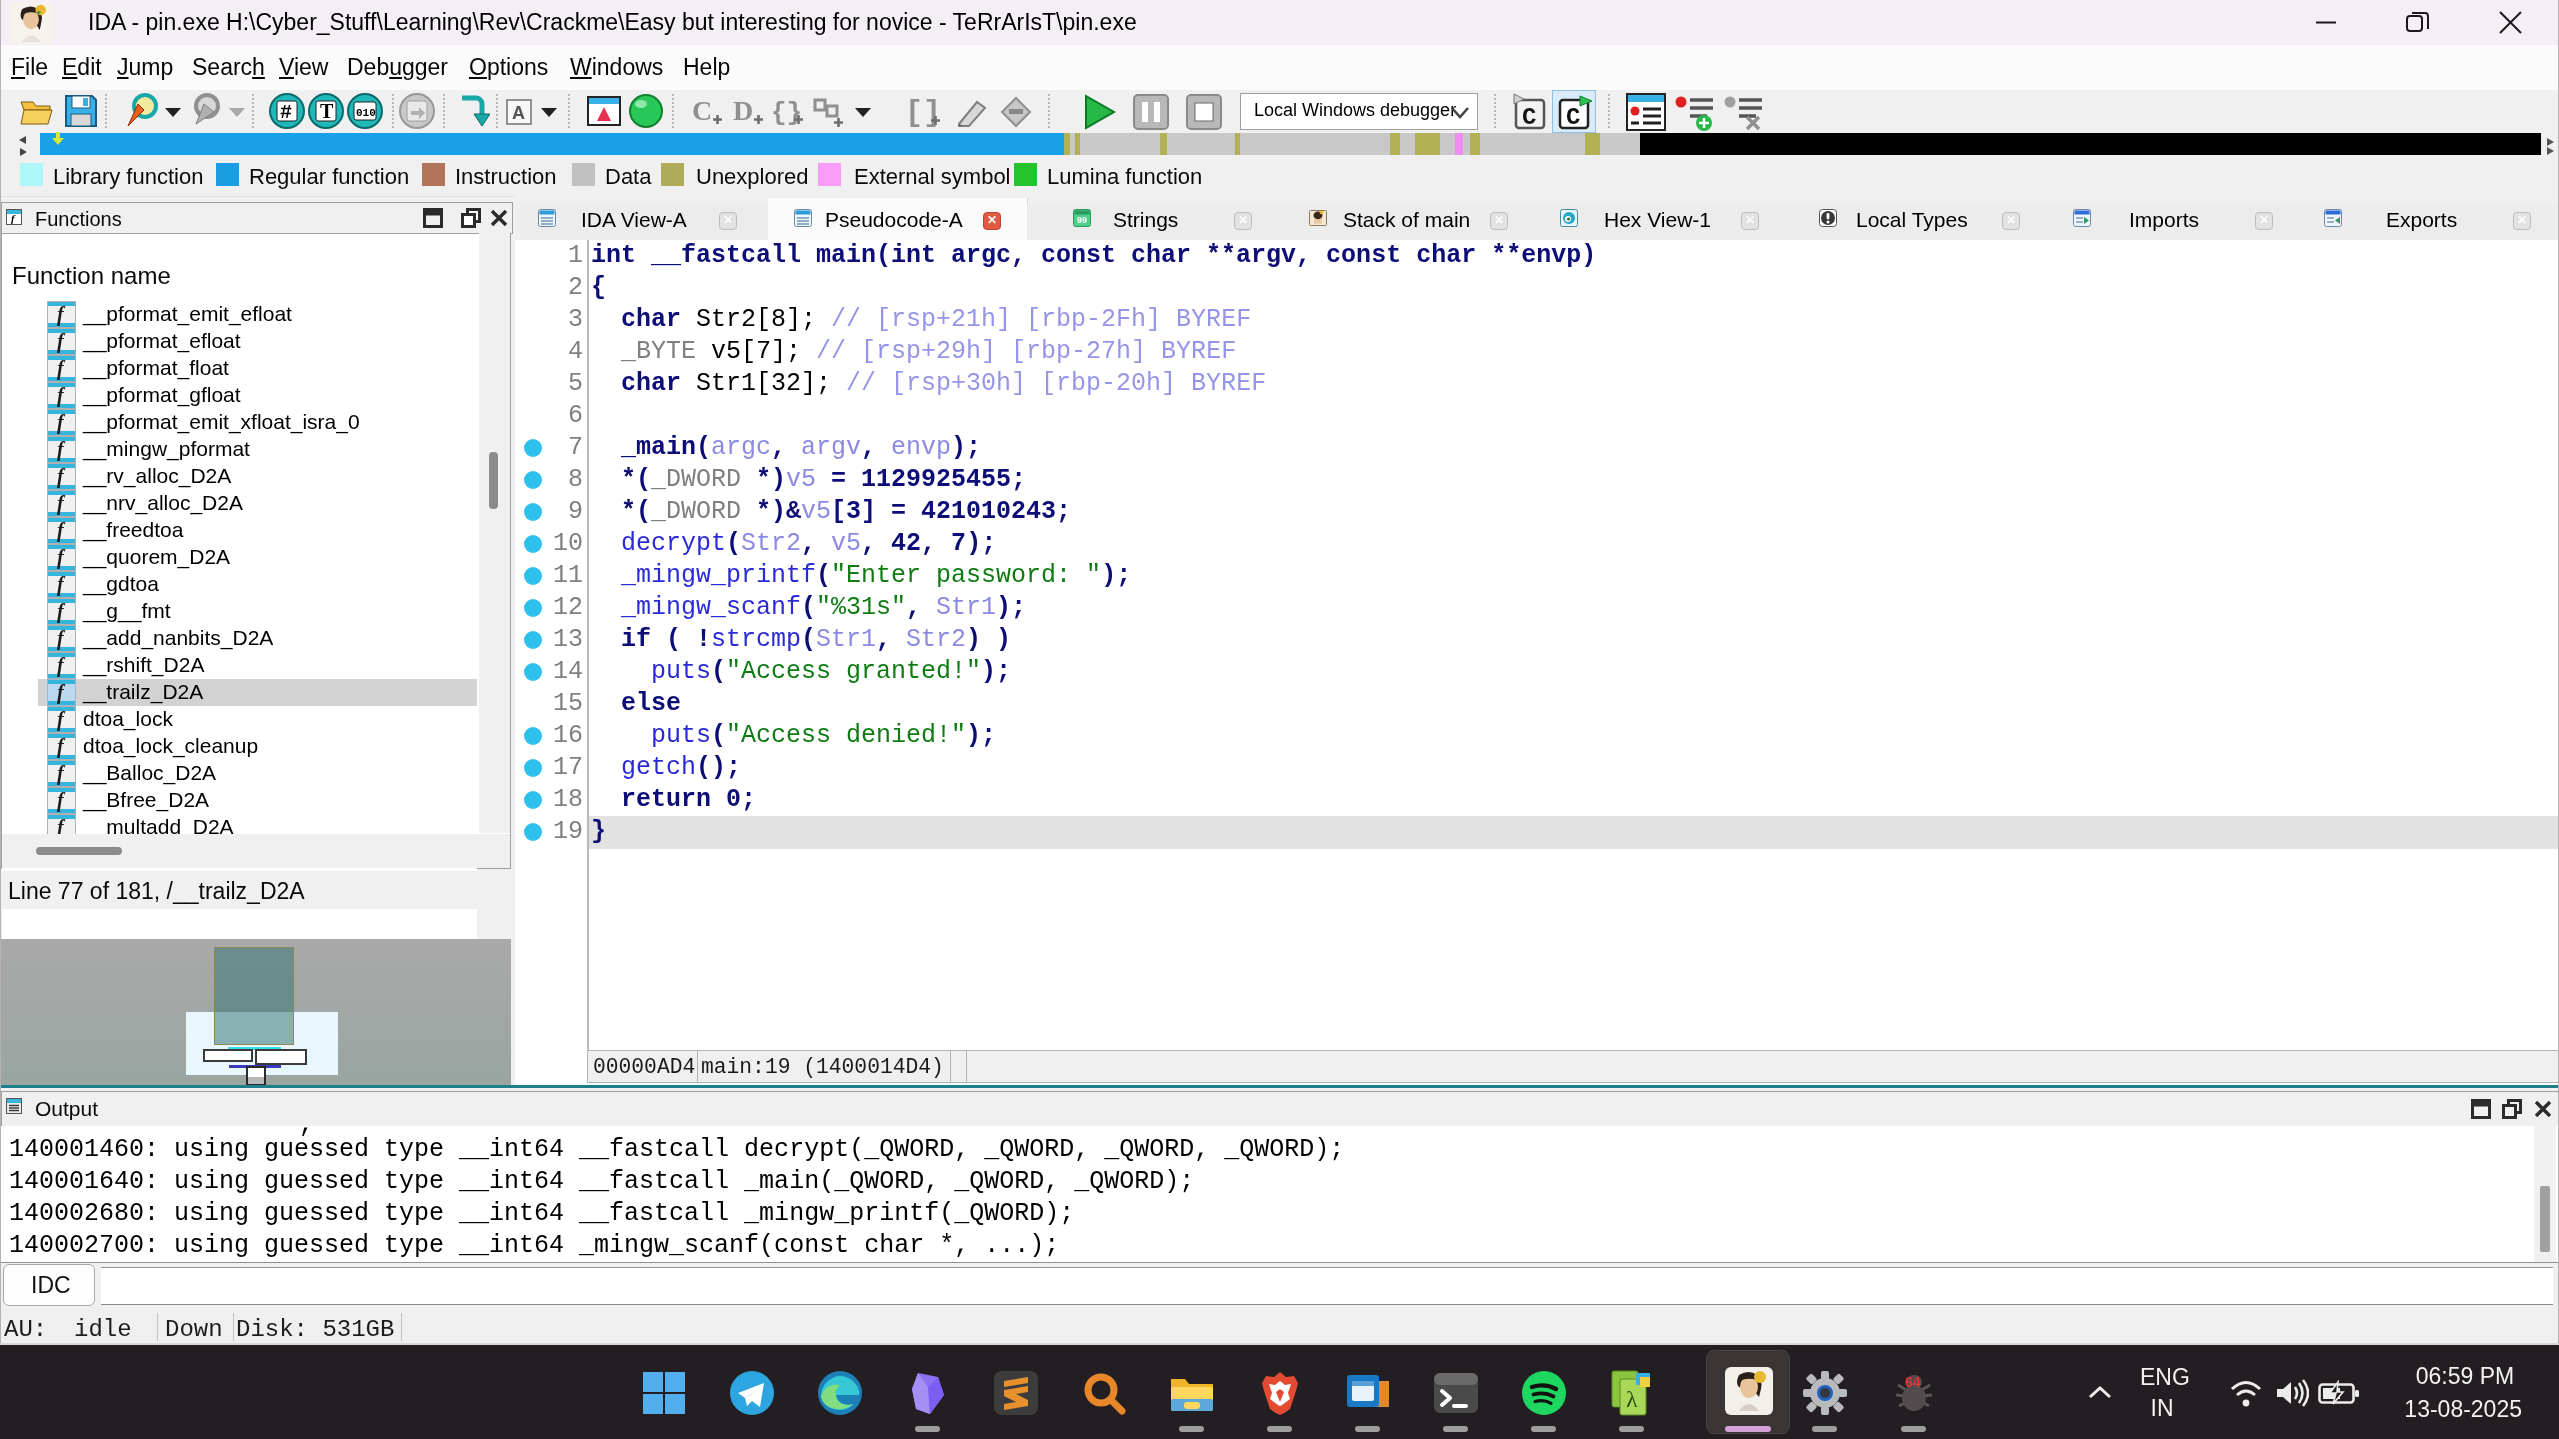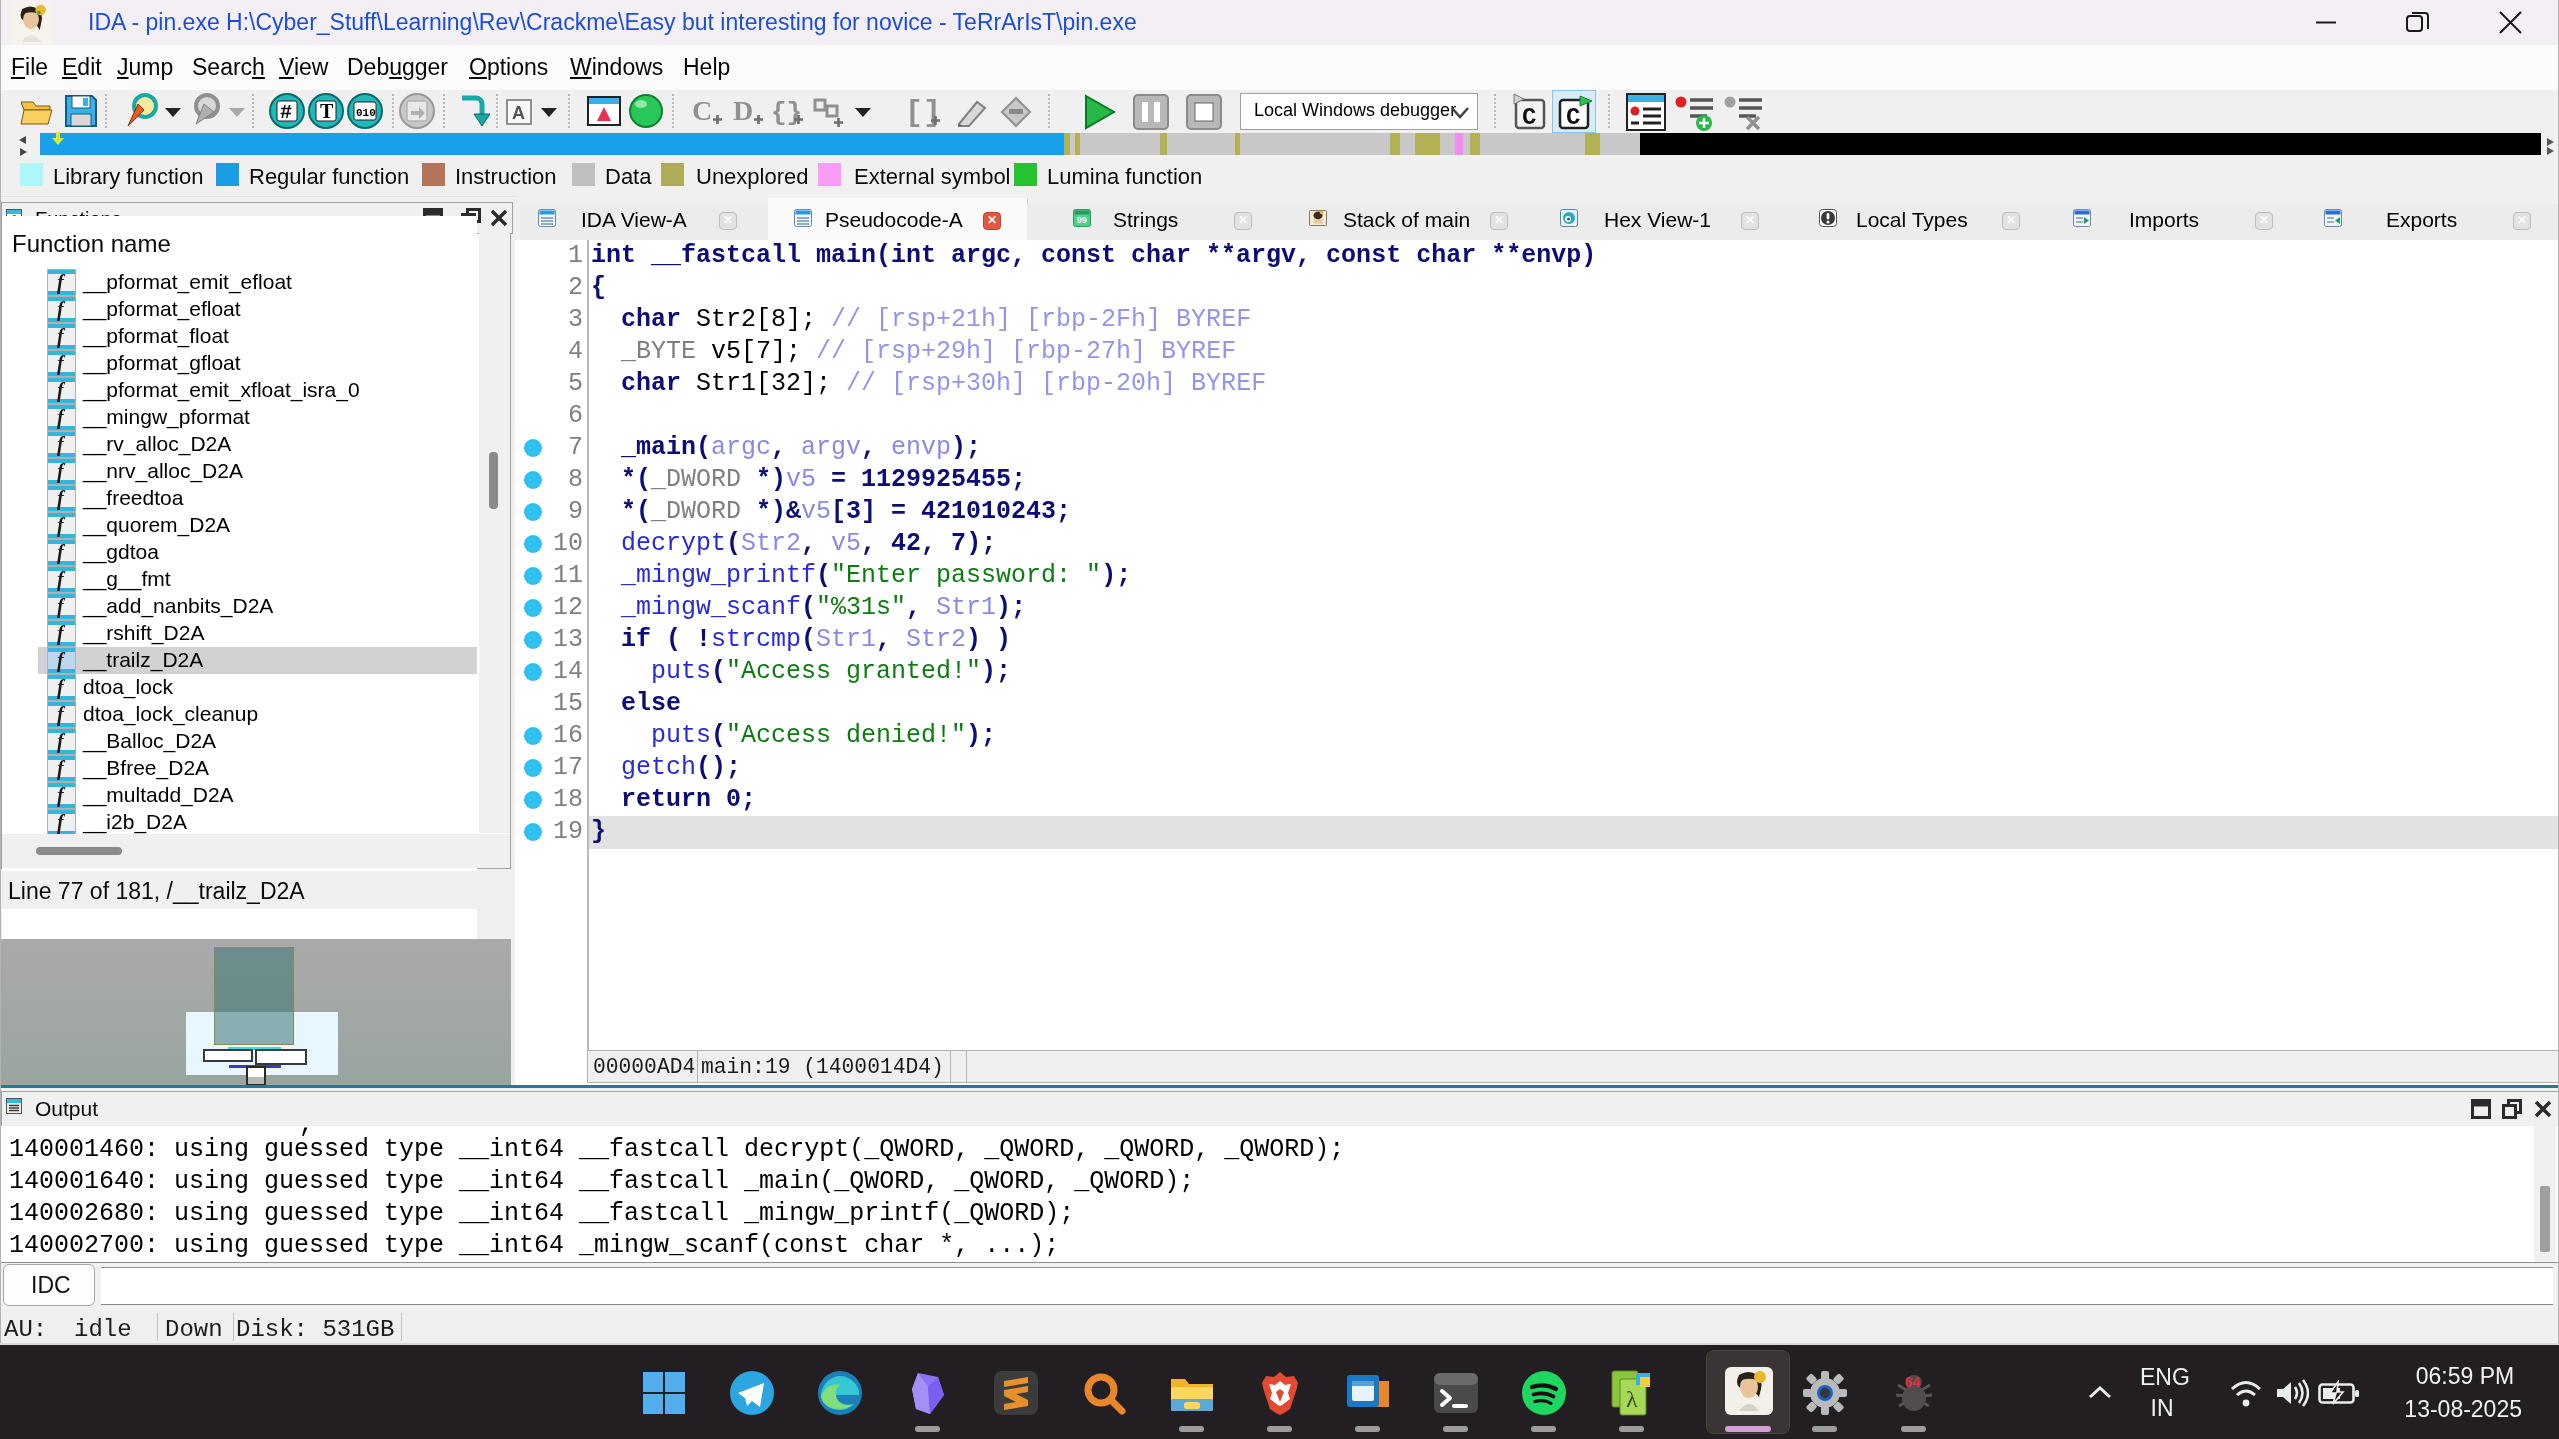--- a/index.html
+++ b/index.html
@@ -2,21 +2,21 @@
 <html><head>
 <meta charset="utf-8">
 <style>
 html,body{margin:0;padding:0;}
 body{width:2559px;height:1439px;overflow:hidden;position:relative;background:#f0f0f0;
   font-family:"Liberation Sans",sans-serif;}
 .abs{position:absolute;}
 .mono{font-family:"Liberation Mono",monospace;}
 
 #titlebar{left:0;top:0;width:2559px;height:45px;background:#f3eff4;color:#000;}
-#titlebar .title{position:absolute;left:88px;top:9px;font-size:23px;color:#1d4ed8;}
+#titlebar .title{position:absolute;left:88px;top:9px;font-size:23px;color:#000000;}
 
 .wbtn{position:absolute;top:0;width:92px;height:45px;}
 
 #menubar{left:0;top:45px;width:2559px;height:45px;background:#fbfbfb;font-size:23px;color:#070707;}
 #menubar span{position:absolute;top:9px;}
 
 #toolbar{left:0;top:90px;width:2559px;height:43px;background:#f1f0f1;}
 
 #navrow{left:0;top:133px;width:2559px;height:27px;background:#f0f0f0;}
 #navband{position:absolute;left:40px;top:0px;width:2501px;height:22px;
@@ -33,21 +33,21 @@
 
 #legend{left:0;top:160px;width:2559px;height:36px;background:#f0f0f0;font-size:22px;color:#0a0a0a;border-bottom:1px solid #e2e2e2;}
 .sw{position:absolute;top:3px;width:23px;height:23px;}
 #legend span{position:absolute;top:4px;}
 
 .ptitle{background:#f0f0f0;border:1px solid #a0a0a0;}
 .ptxt{position:absolute;color:#0a0a0a;}
 .pbtn{position:absolute;}
 #funcpanel{left:1px;top:202px;width:510px;height:667px;background:#fff;border:1px solid #a0a0a0;box-sizing:border-box;}
 #funchdr{left:1px;top:202px;width:510px;height:30px;}
-#funclist{position:absolute;left:2px;top:216px;width:475px;height:760px;background:#fff;overflow:hidden;}
+#funclist{position:absolute;left:2px;top:248px;width:475px;height:760px;background:#fff;overflow:hidden;}
 .frow{position:absolute;left:0;width:475px;height:27px;font-size:21px;color:#000;}
 .frow .nm{position:absolute;left:81px;top:1px;}
 .ficon{position:absolute;left:45px;top:0px;width:29px;height:27px;}
 #line77{left:0;top:871px;width:512px;height:38px;background:#f0f0f0;font-size:23px;color:#0a0a0a;}
 #graphpanel{left:1px;top:909px;width:510px;height:178px;box-sizing:border-box;}
 
 #tabbar{left:515px;top:196px;width:2044px;height:44px;background:#f0f0f0;font-size:21px;color:#000;}
 .tab{position:absolute;top:8px;height:36px;border-right:1px solid #cdcdcd;background:#ececec;}
 .tab.active{top:2px;height:42px;background:#fafafa;border-right:1px solid #d5d5d5;}
 .tab .ti{position:absolute;top:5px;}

